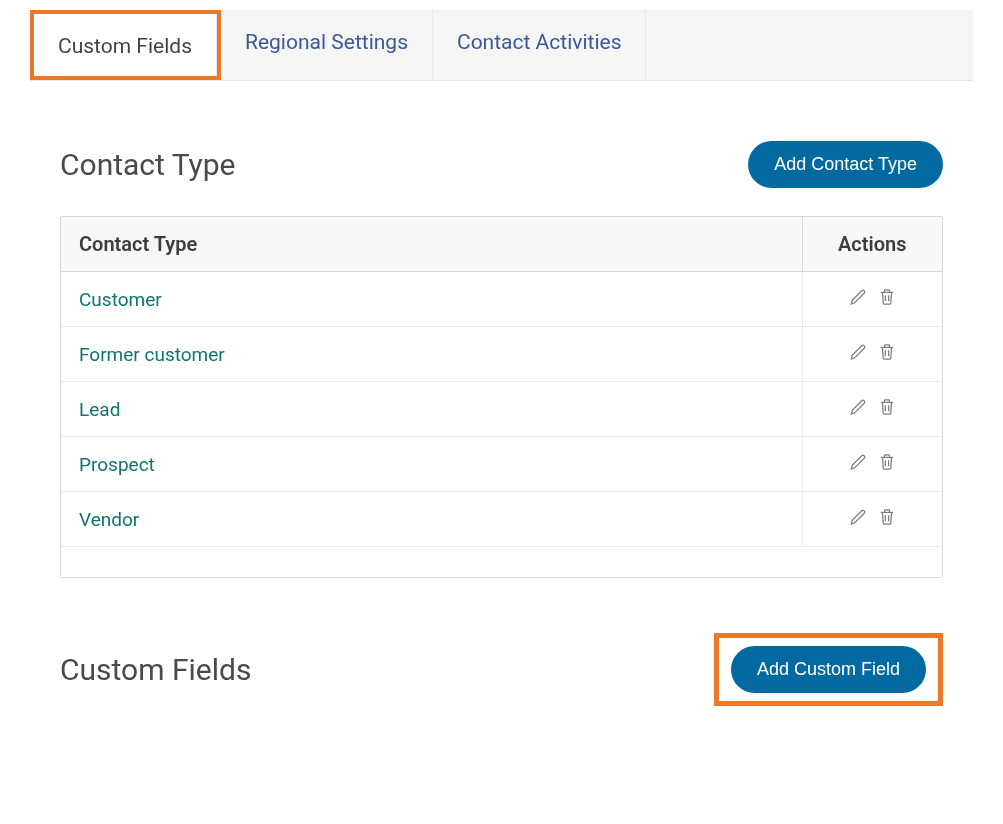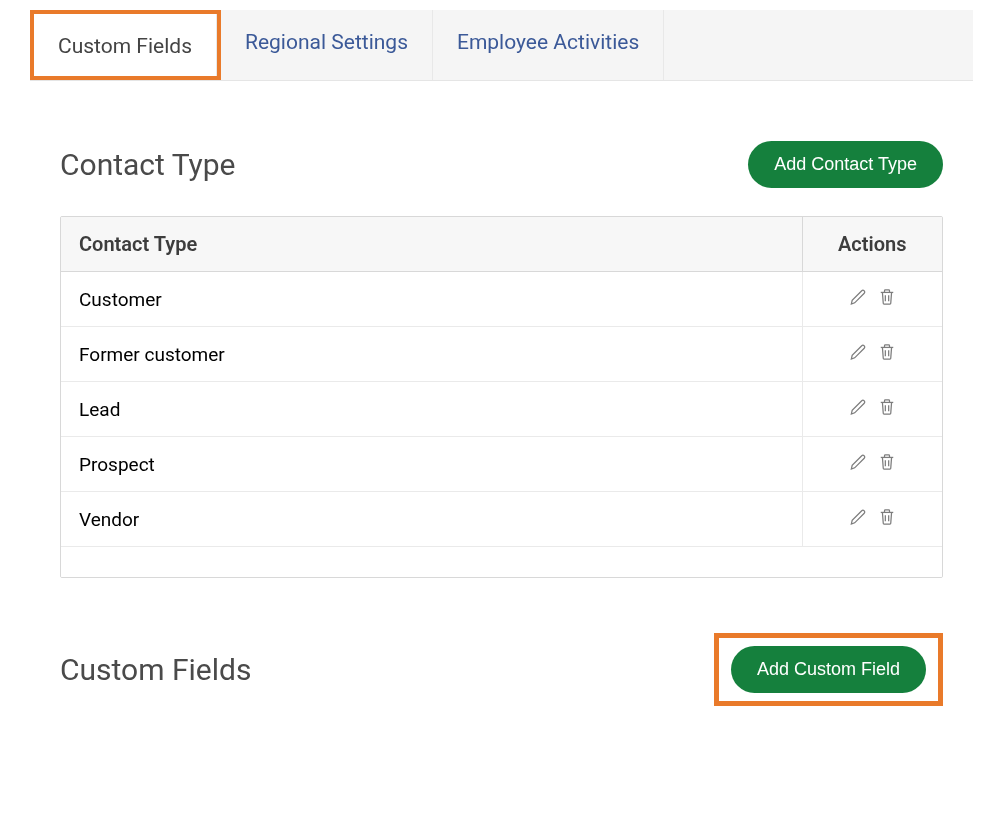--- a/index.html
+++ b/index.html
@@ -69,21 +69,21 @@
     justify-content: space-between;
     margin-bottom: 28px;
   }
   .section-title {
     font-size: 30px;
     font-weight: 400;
     color: #4a4a4a;
     margin: 0;
   }
   .btn-primary {
-    background: #15803d;
+    background: #0369a1;
     color: #fff;
     border: none;
     border-radius: 999px;
     padding: 13px 26px;
     font-size: 18px;
     font-weight: 500;
     cursor: pointer;
     white-space: nowrap;
   }
 
@@ -108,21 +108,21 @@
     padding: 15px 18px;
     border-bottom: 1px solid #d8d8d8;
   }
   thead th.actions-head {
     width: 140px;
     text-align: center;
     border-left: 1px solid #d8d8d8;
   }
   tbody td {
     font-size: 19px;
-    color: #000000;
+    color: #0f766e;
     padding: 14px 18px;
     border-top: 1px solid #eaeaea;
   }
   tbody td.actions-cell {
     text-align: center;
     border-left: 1px solid #eaeaea;
     white-space: nowrap;
   }
   tbody tr:last-child td { border-bottom: 1px solid #eaeaea; }
   .tablefoot { height: 30px; background: #fff; }
@@ -164,21 +164,21 @@
   <div class="tabstrip">
     <span class="tab-highlight">
       <div class="tab active">
         <span>Custom Fields</span>
       </div>
     </span>
     <div class="tab">
       <span>Regional Settings</span>
     </div>
     <div class="tab">
-      <span>Employee Activities</span>
+      <span>Contact Activities</span>
     </div>
   </div>
   <div class="tab-highlight-underline"></div>
 
   <div class="card">
 
     <div class="section-row">
       <h2 class="section-title">Contact Type</h2>
       <button class="btn-primary">Add Contact Type</button>
     </div>

